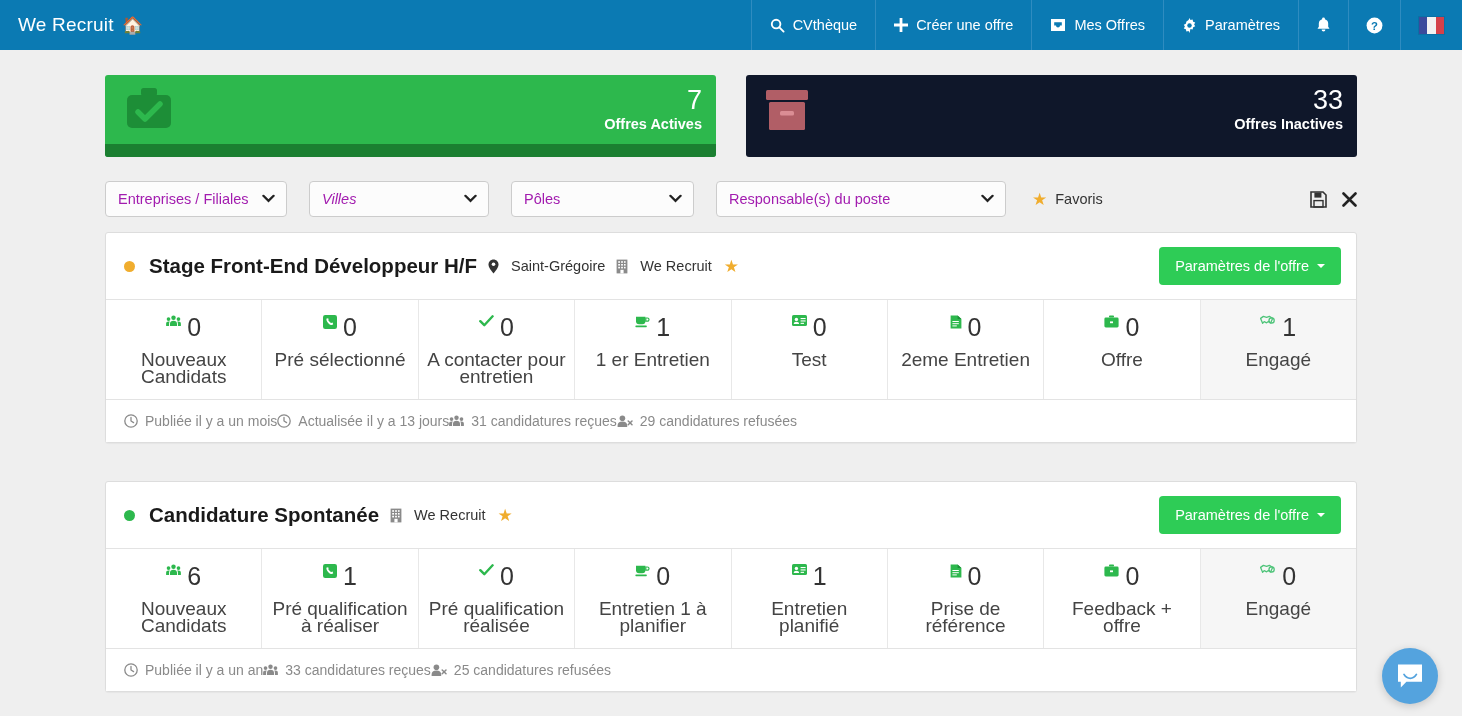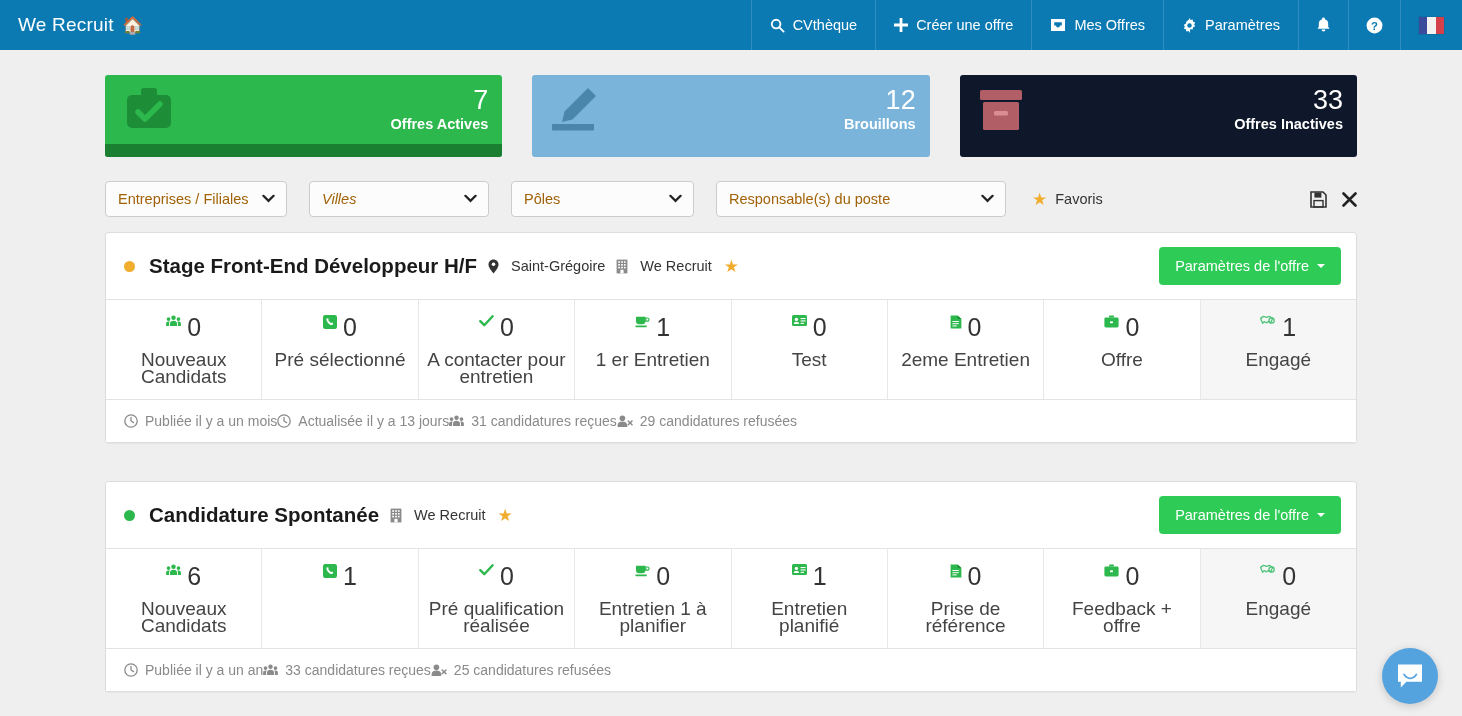--- a/index.html
+++ b/index.html
@@ -102,21 +102,21 @@
   .select-box {
     position: relative;
     height: 36px;
     background: #fcfcfc;
     border: 1px solid #cccccc;
     border-radius: 4px;
     display: flex;
     align-items: center;
     padding: 0 32px 0 12px;
     font-size: 14.5px;
-    color: #a16207;
+    color: #a21caf;
     cursor: pointer;
     white-space: nowrap;
     margin-right: 22px;
   }
   .select-box .caret {
     position: absolute;
     right: 11px;
     top: 50%;
     transform: translateY(-50%);
     line-height: 0;
@@ -362,34 +362,20 @@
           </svg>
         </span>
         <span class="stat-text">
           <span class="stat-num" style="display:block">7</span>
           <span class="stat-lbl" style="display:block">Offres Actives</span>
         </span>
       </div>
       <div class="stat-foot" style="background:#1b7f31;"></div>
     </div>
 
-    <div class="stat-card" style="background:#7ab4da;">
-      <div class="stat-body">
-        <span class="stat-ico">
-          <svg width="50" height="48" viewBox="0 0 50 48">
-            <path d="M38 2l8 8-23.5 23.5-10.5 2.5 2.5-10.5z" fill="#4a86ab"></path>
-            <rect x="2" y="38" width="42" height="6.5" rx="1" fill="#4a86ab"></rect>
-          </svg>
-        </span>
-        <span class="stat-text">
-          <span class="stat-num" style="display:block">12</span>
-          <span class="stat-lbl" style="display:block">Brouillons</span>
-        </span>
-      </div>
-    </div>
 
     <div class="stat-card" style="background:#0f172a;">
       <div class="stat-body">
         <span class="stat-ico">
           <svg width="46" height="44" viewBox="0 0 46 44">
             <rect x="2" y="2" width="42" height="10" rx="1.5" fill="#b56068"></rect>
             <rect x="5" y="14" width="36" height="28" rx="1.5" fill="#b56068"></rect>
             <rect x="16" y="23" width="14" height="4.5" rx="1.5" fill="#e09097"></rect>
           </svg>
         </span>
@@ -719,20 +705,21 @@
       <div class="stage">
         <div class="stage-top">
           <span class="stage-ico">
             <svg width="14" height="14" viewBox="0 0 14 14">
                 <rect width="14" height="14" rx="2.2" fill="#2db84d"></rect>
                 <path d="M4 3.2l1.7.6-.4 1.5c.8 1.3 1.6 2 2.9 2.7l1.4-.5.6 1.8c-.5.7-1.5 1-2.4.6C5.6 9 4.2 7.3 3.5 5.2c-.3-.9.1-1.7.5-2z" fill="#fff"></path>
               </svg>
           </span>
           <span class="stage-num">1</span>
         </div>
+        <div class="stage-lbl">Pré qualification à réaliser</div>
       </div>
 
       <div class="stage">
         <div class="stage-top">
           <span class="stage-ico">
             <svg width="15" height="12" viewBox="0 0 15 12">
                 <path d="M1.3 6.2l4 4L13.6 1.3" stroke="#2db84d" stroke-width="2.4" fill="none" stroke-linecap="round" stroke-linejoin="round"></path>
               </svg>
           </span>
           <span class="stage-num">0</span>

